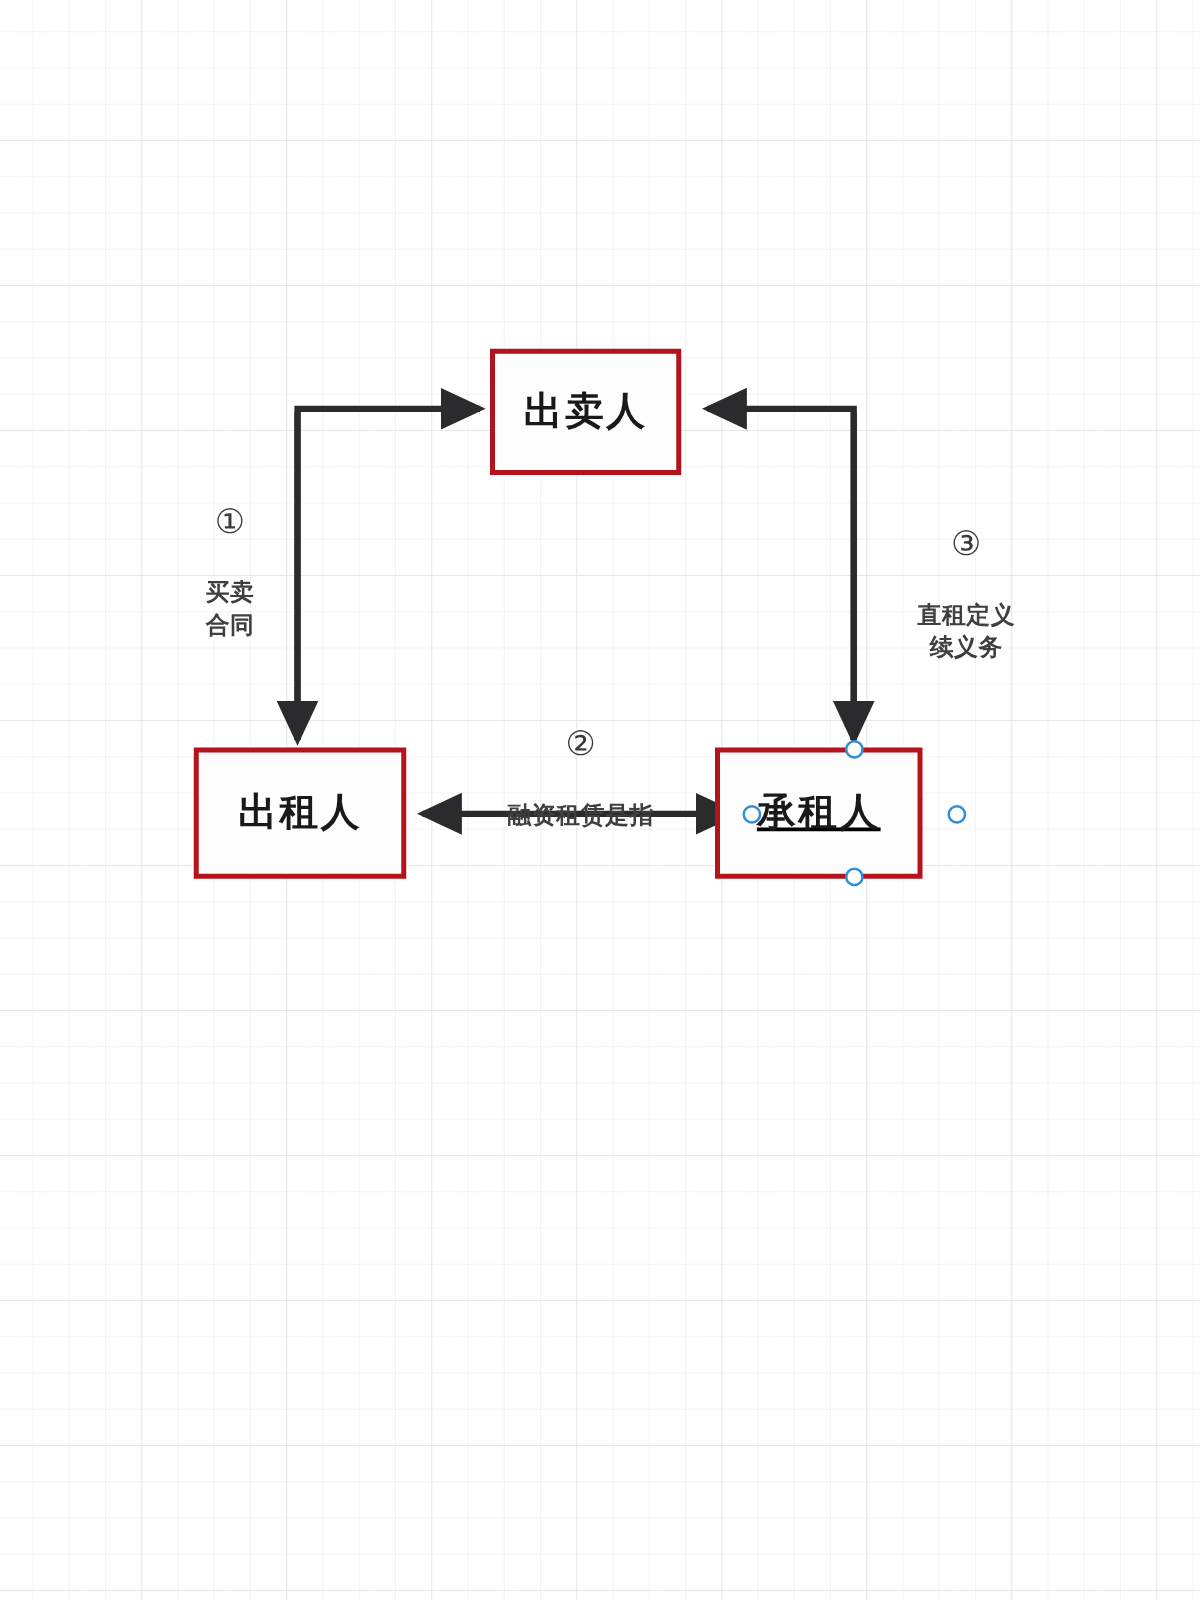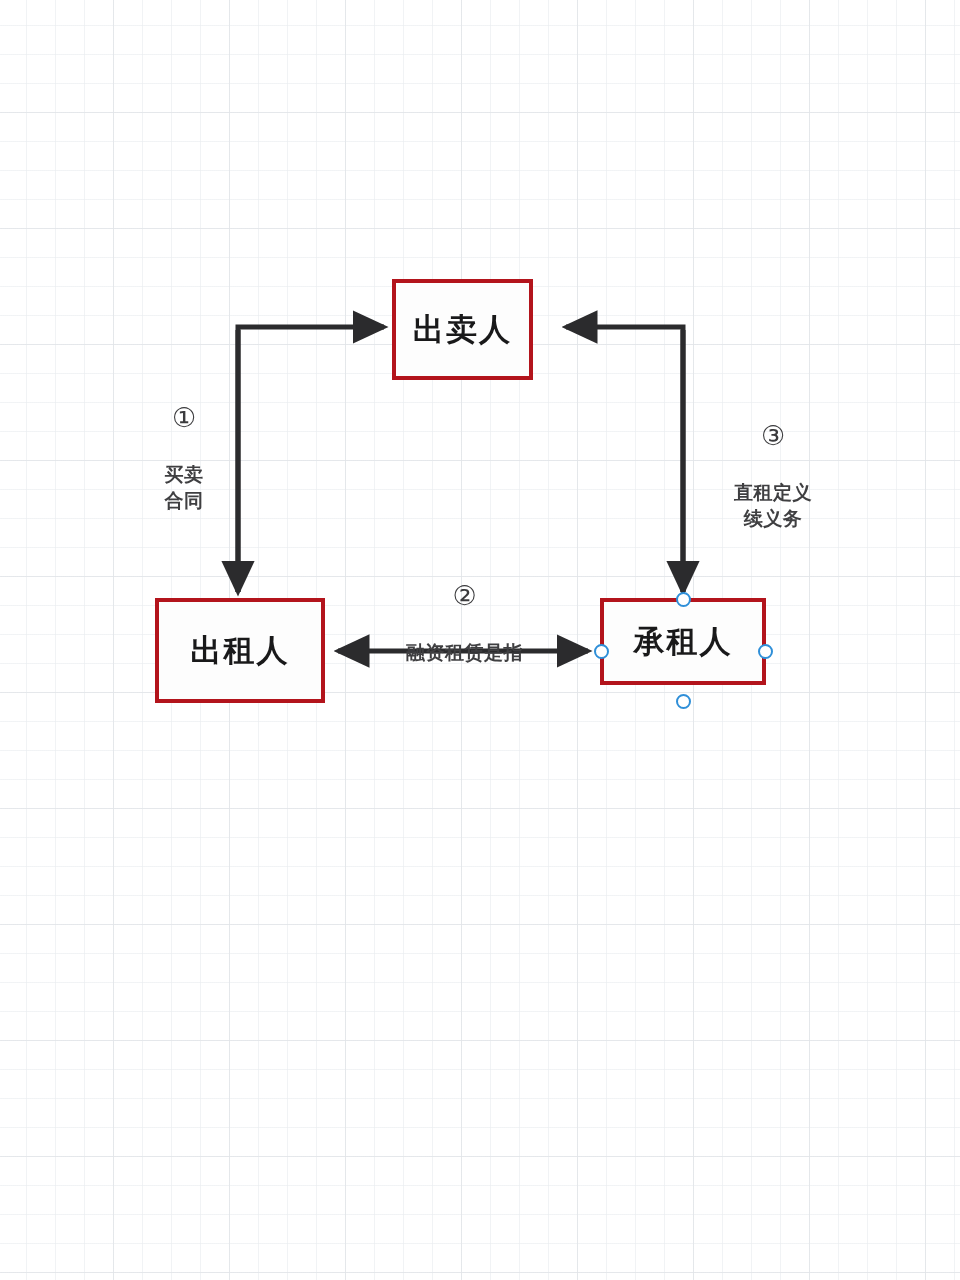--- a/index.html
+++ b/index.html
@@ -56,23 +56,23 @@
   .node-label {
     font-family: "DejaVu Serif", "Liberation Serif", serif;
     font-weight: 700;
     font-size: 31px;
     letter-spacing: 2px;
     color: #19191a;
     white-space: nowrap;
     line-height: 1;
   }
 
-  #node-seller  { left: 392px; top: 279px; width: 141px; height: 101px; }
+  #node-seller  { left: 392px; top: 279px; width: 153px; height: 101px; }
   #node-lessor  { left: 155px; top: 598px; width: 170px; height: 105px; }
-  #node-lessee  { left: 600px; top: 598px; width: 166px; height: 87px; }
+  #node-lessee  { left: 572px; top: 598px; width: 166px; height: 105px; text-decoration: underline; }
 
   #node-lessee { border-color: #b3141c; }
 
   
   .handle {
     position: absolute;
     width: 15px;
     height: 15px;
     margin-left: -7.5px;
     margin-top: -7.5px;

